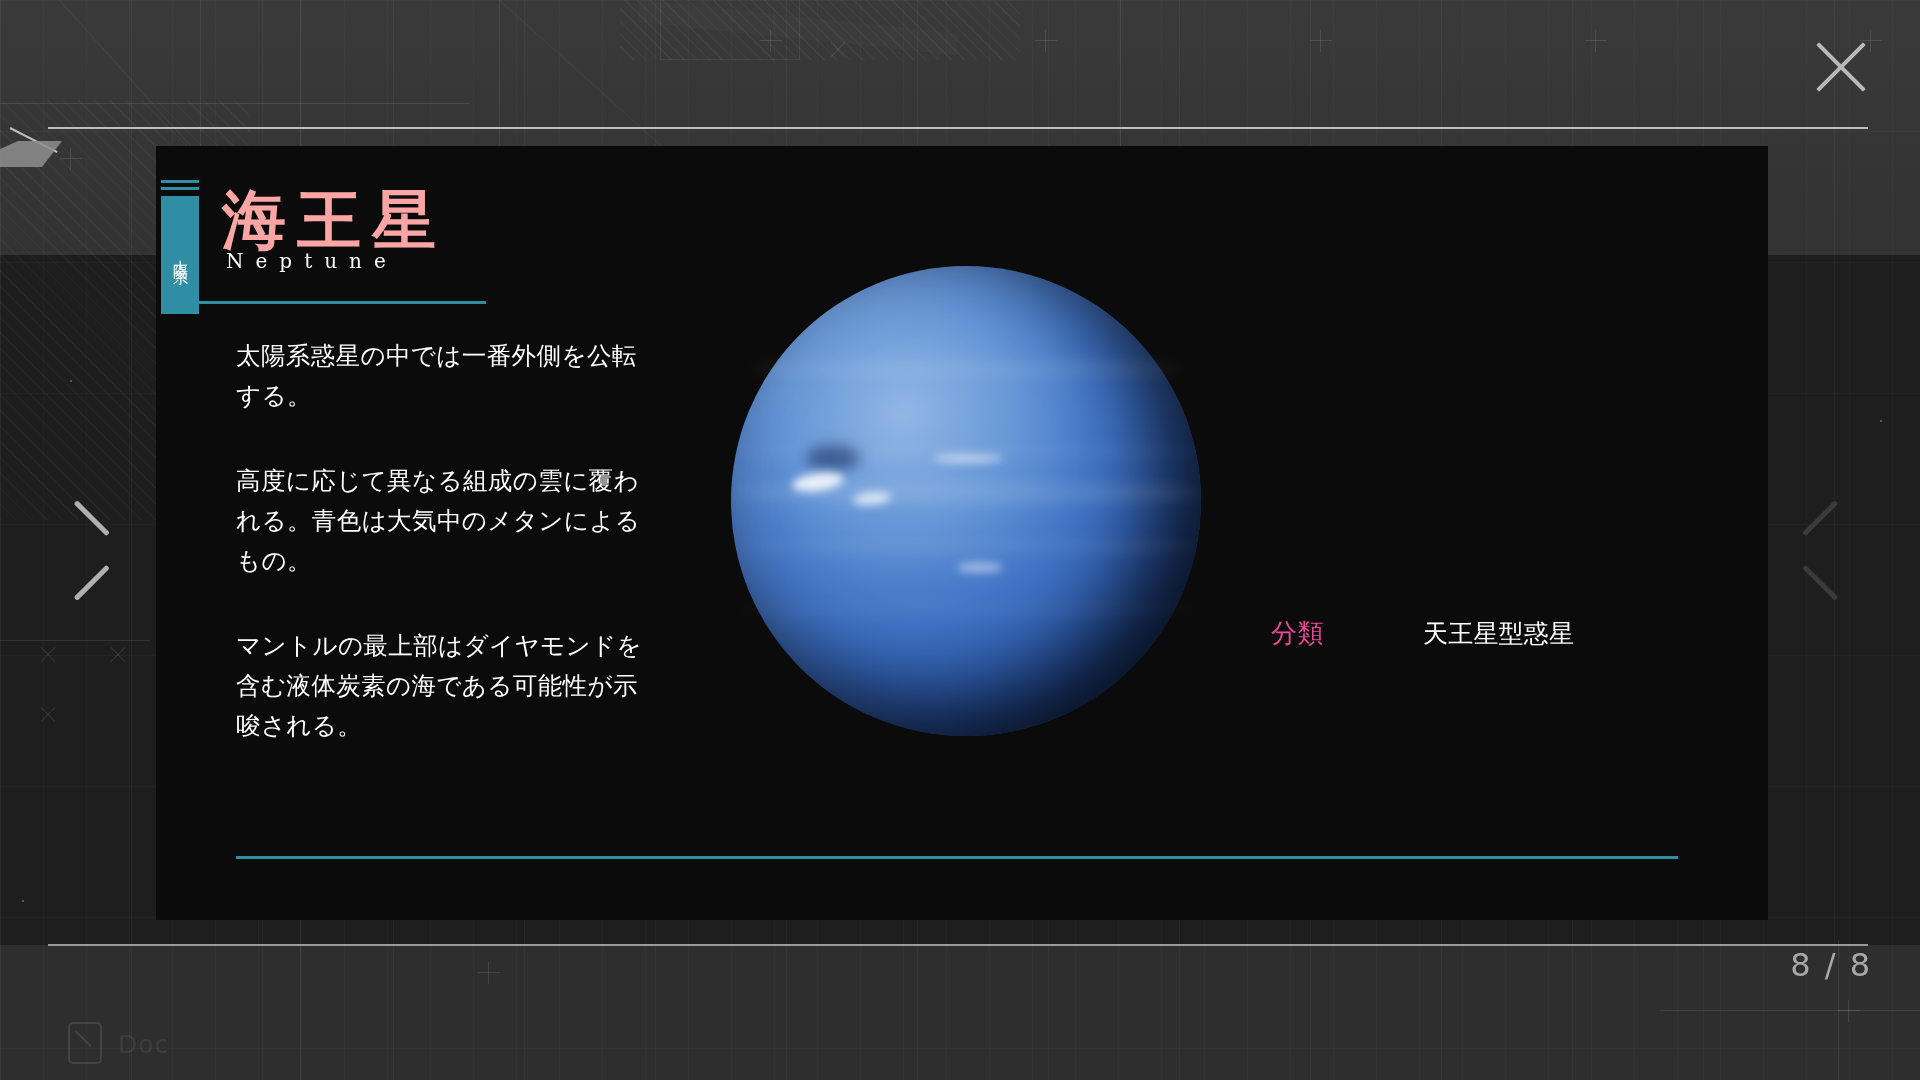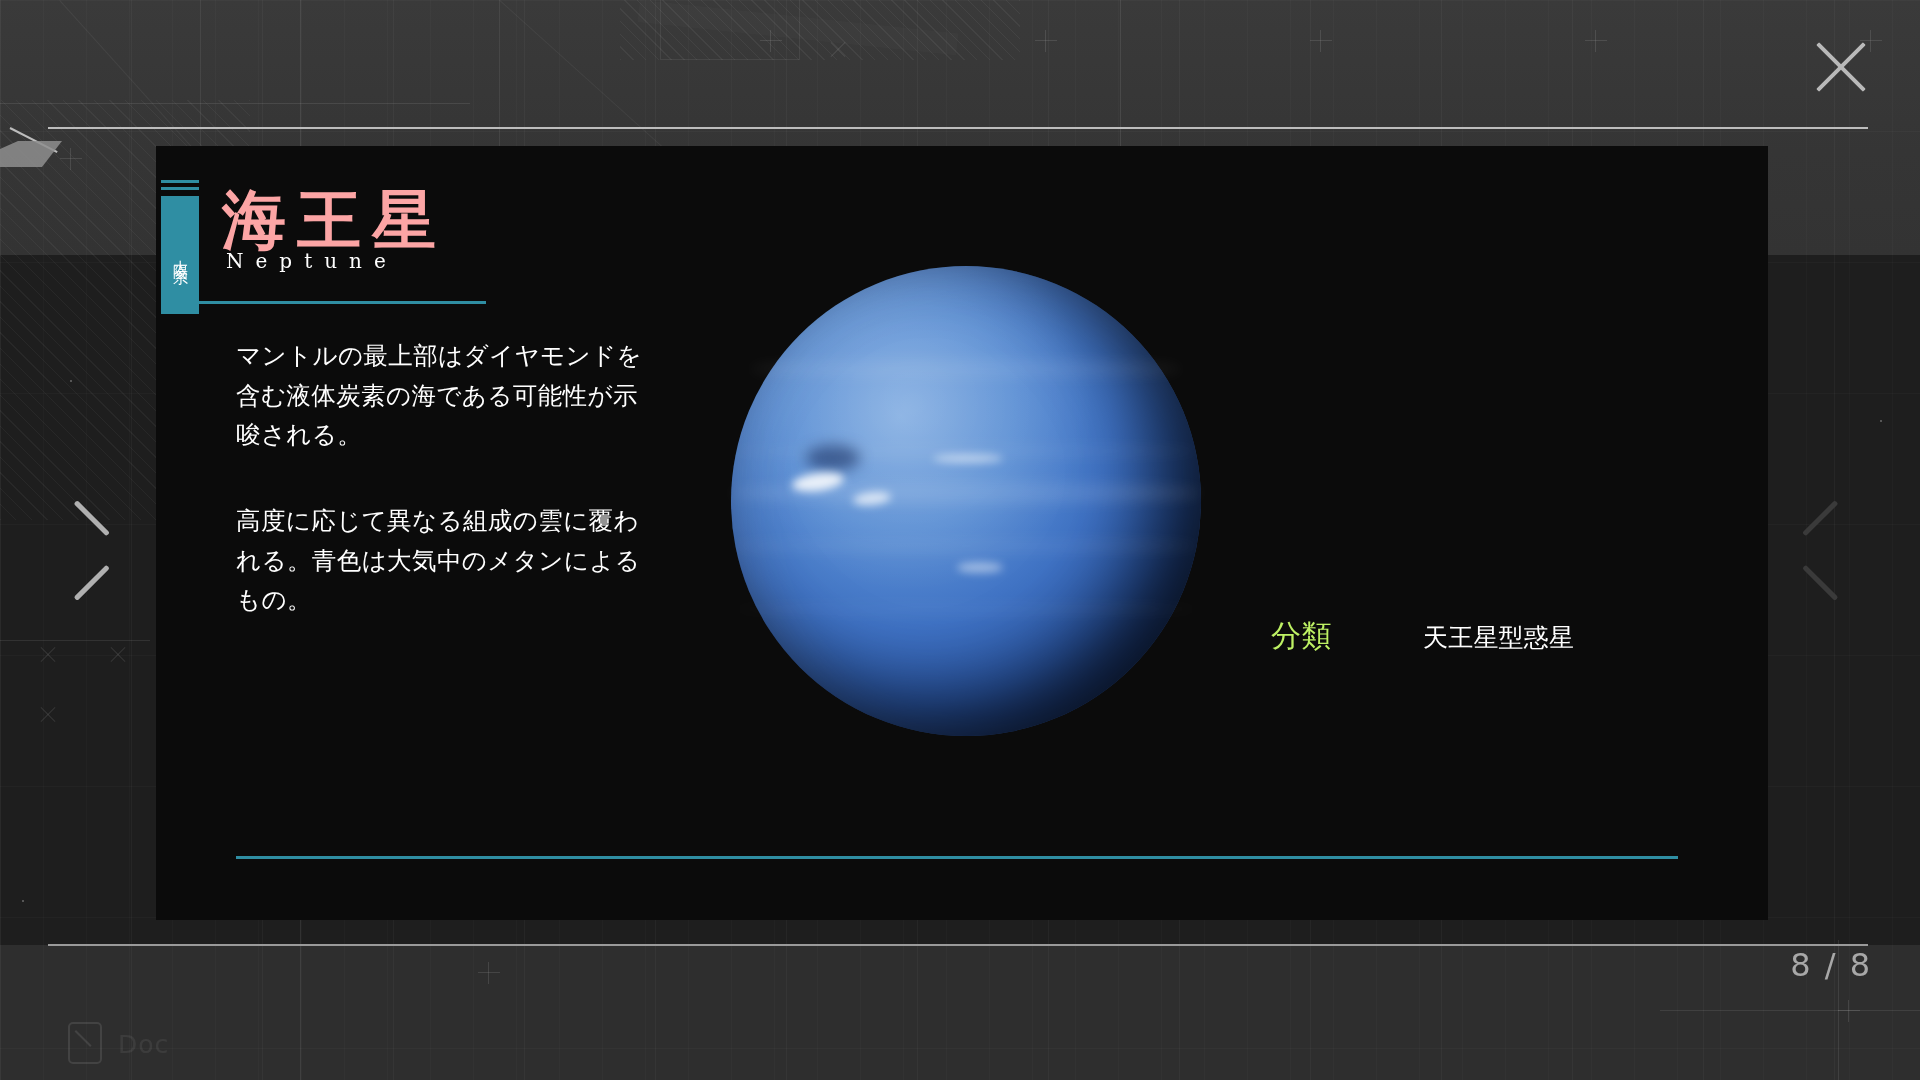--- a/index.html
+++ b/index.html
@@ -136,21 +136,21 @@
   .s2 { left:26%; top:48%; width:38px; height:13px; transform:rotate(-6deg);
     background:rgba(255,255,255,.7); }
   .s3 { left:43%; top:40%; width:70px; height:9px; background:rgba(255,255,255,.5); }
   .s4 { left:48%; top:63%; width:46px; height:11px; background:rgba(255,255,255,.45); }
   .darkspot { position:absolute; left:16%; top:38%; width:54px;height:26px;
     border-radius:50%; background:rgba(20,40,90,.55); filter:blur(7px); }
 
   
   .specs { position:absolute; left:1115px; top:470px; }
   .spec-row { display:flex; align-items:baseline; margin-bottom:12px; }
-  .spec-key { width:152px; color:#bef264; font-size:30px; letter-spacing:.5px; }
+  .spec-key { width:152px; color:#ec4899; font-size:26px; letter-spacing:.5px; }
   .spec-val { color:#ffffff; font-size:25px; letter-spacing:.2px;
     font-family:"DejaVu Sans Mono","Liberation Mono",monospace; }
   .spec-val.jp { font-family:Liberation Serif, serif;text-align:right; }
 
   .card-rule { position:absolute; left:80px; top:710px; width:1442px; height:3px;
     background:#2f8ea3; }
 
   
   .close-btn { position:absolute; right:44px; top:32px; width:70px; height:70px;
     cursor:pointer; }
@@ -243,22 +243,23 @@
     <span class="badge-text">太陽系</span>
   </div>
 
   <div class="title-block">
     <div class="title-jp">海王星</div>
     <div class="title-en">Neptune</div>
   </div>
   <div class="title-rule"></div>
 
   <div class="body-col">
+    <p>太陽系惑星の中では一番外側を公転する。</p>
+    <p>高度に応じて異なる組成の雲に覆われる。青色は大気中のメタンによるもの。</p>
     <p>マントルの最上部はダイヤモンドを含む液体炭素の海である可能性が示唆される。</p>
-    <p>高度に応じて異なる組成の雲に覆われる。青色は大気中のメタンによるもの。</p>
   </div>
 
   <div class="planet-wrap">
     <div class="planet">
       <div class="band b1"></div>
       <div class="band b2"></div>
       <div class="band b3"></div>
       <div class="band b4"></div>
       <div class="band b5"></div>
       <div class="darkspot"></div>

